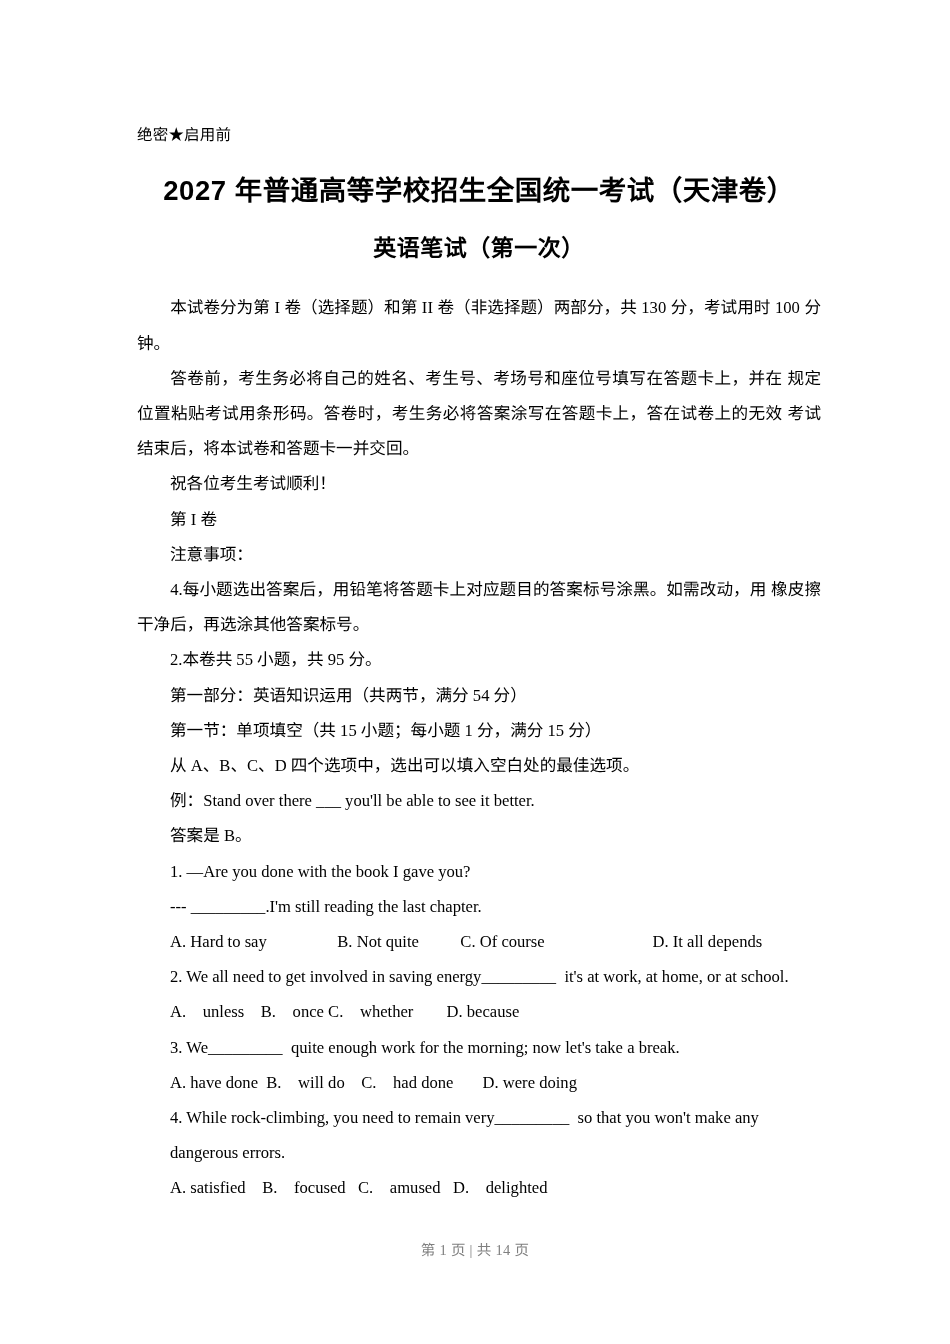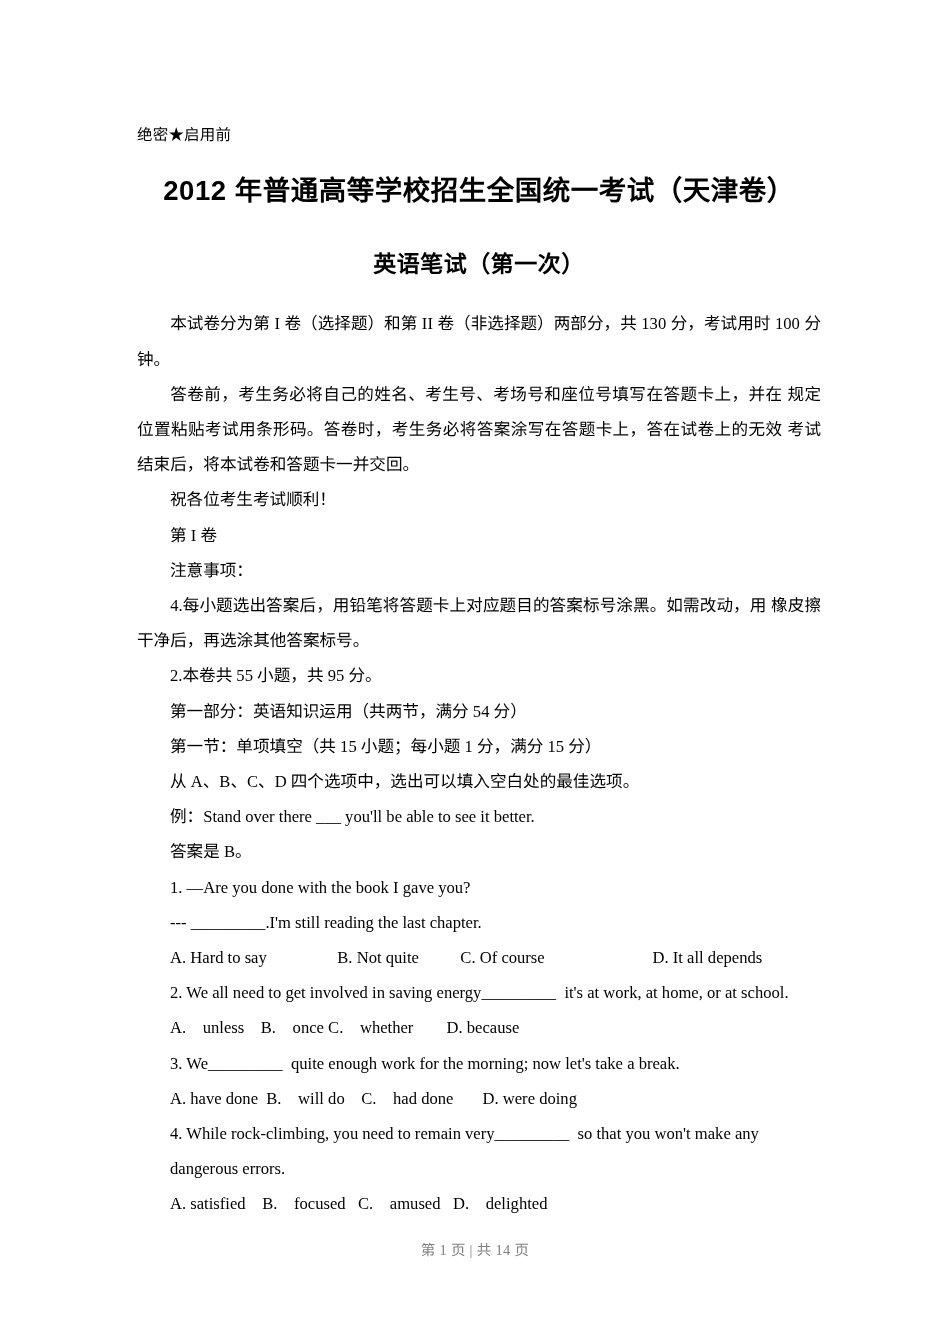--- a/index.html
+++ b/index.html
@@ -54,21 +54,21 @@
     letter-spacing: 0.5px;
     white-space: nowrap;
   }
 
   .doc-subtitle {
     font-family: "Liberation Sans", "DejaVu Sans", sans-serif;
     font-weight: bold;
     font-size: 23px;
     line-height: 1.3;
     text-align: center;
-    margin: 16px;
+    margin: 0;
     padding-top: 26px;
     letter-spacing: 0.5px;
   }
 
   .body-block {
     margin-top: 26px;
   }
 
   
   p.para {
@@ -122,21 +122,21 @@
 </style>
 </head>
 <body>
 
 <div class="page">
 
   <div class="content">
 
     <p class="secret-line">绝密★启用前</p>
 
-    <h1 class="doc-title">2012 年普通高等学校招生全国统一考试（天津卷）</h1>
+    <h1 class="doc-title">2027 年普通高等学校招生全国统一考试（天津卷）</h1>
 
     <h2 class="doc-subtitle">英语笔试（第一次）</h2>
 
     <div class="body-block">
 
       <p class="para">本试卷分为第 I 卷（选择题）和第 II 卷（非选择题）两部分，共 130 分，考试用时 100 分钟。</p>
 
       <p class="para">答卷前，考生务必将自己的姓名、考生号、考场号和座位号填写在答题卡上，并在  规定位置粘贴考试用条形码。答卷时，考生务必将答案涂写在答题卡上，答在试卷上的无效 考试结束后，将本试卷和答题卡一并交回。</p>
 
       <p class="line">祝各位考生考试顺利！</p>

